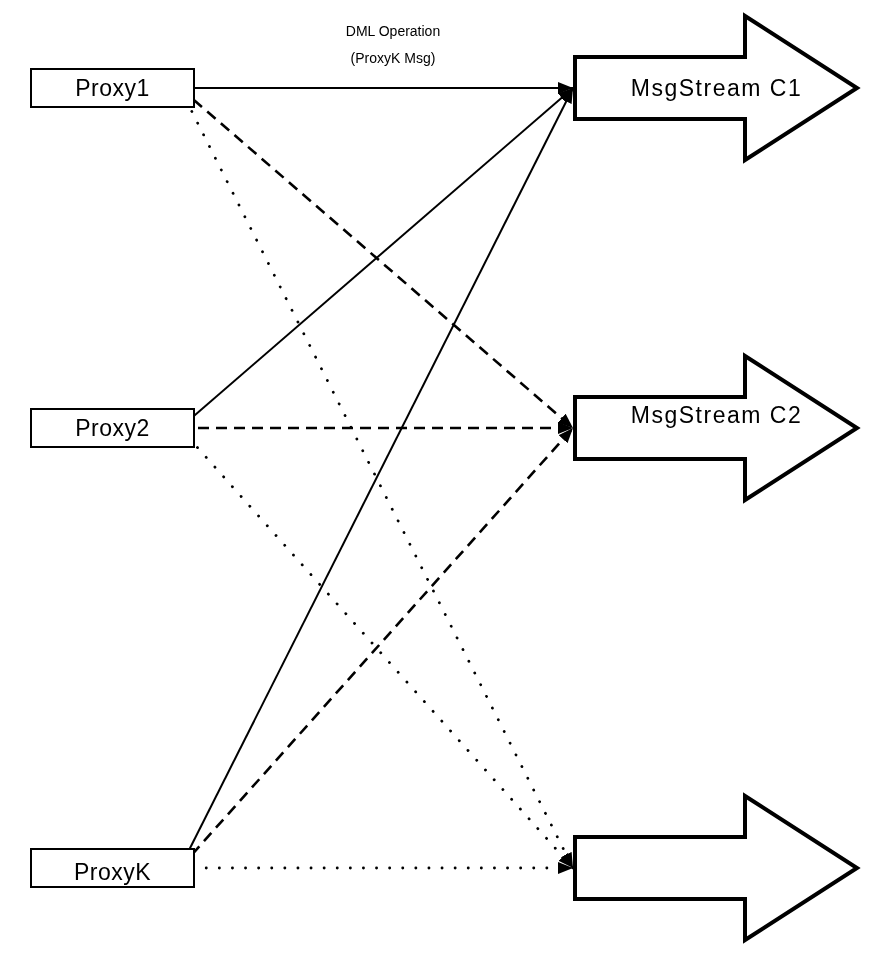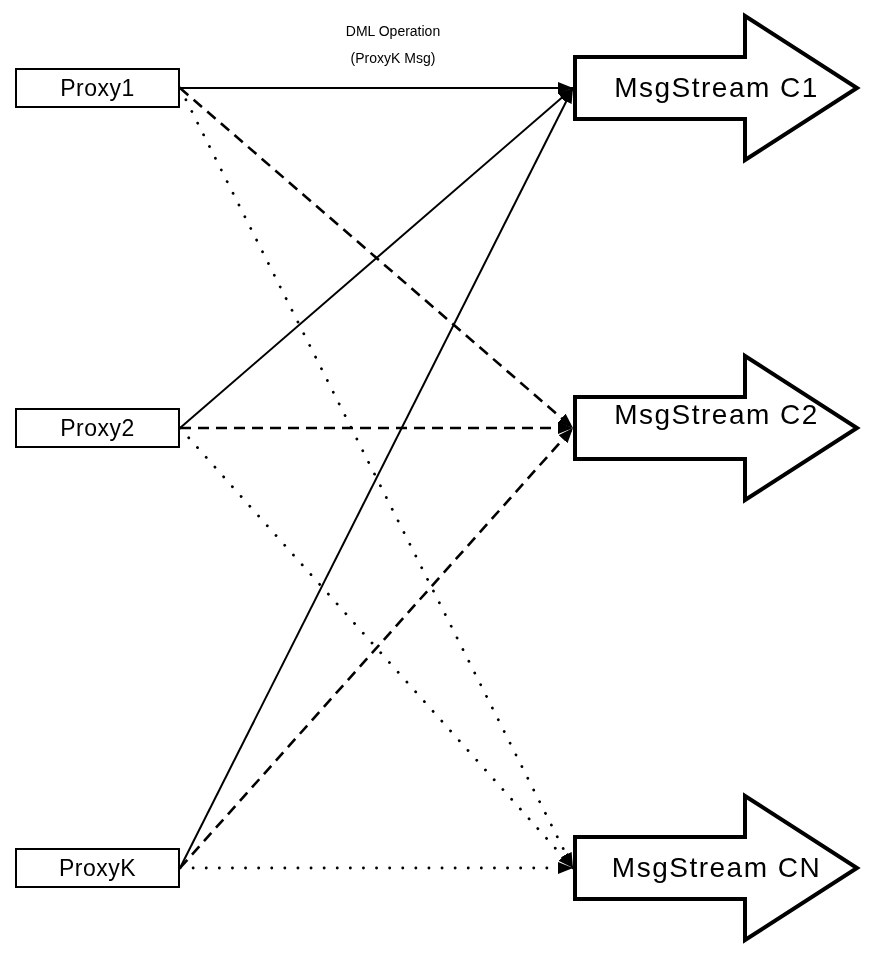--- a/index.html
+++ b/index.html
@@ -16,45 +16,45 @@
     color: #000000;
     overflow: hidden;
   }
   .layer {
     position: absolute;
     left: 0;
     top: 0;
   }
   .proxy-box {
     position: absolute;
-    left: 15px;
+    left: 30px;
     width: 165px;
     height: 40px;
     box-sizing: border-box;
     border: 2.5px solid #000000;
     background: #ffffff;
     display: flex;
     align-items: center;
     justify-content: center;
     font-size: 23px;
     letter-spacing: 0.5px;
     white-space: nowrap;
   }
   .proxy-1 { top: 68px; }
   .proxy-2 { top: 408px; text-align: center; }
-  .proxy-k { top: 848px; }
+  .proxy-k { top: 848px; align-items: flex-end; }
 
   .stream-label {
     position: absolute;
     left: 575px;
     width: 283px;
     height: 30px;
     line-height: 30px;
     text-align: center;
-    font-size: 28px;
+    font-size: 23px;
     letter-spacing: 1.5px;
     white-space: nowrap;
   }
   .stream-1 { top: 73px; }
   .stream-2 { top: 400px; }
   .stream-n { top: 853px; }
 
   .annotation {
     position: absolute;
     left: 263px;
@@ -111,15 +111,14 @@
   </div>
   <div class="proxy-box proxy-2">
     <span>Proxy2</span>
   </div>
   <div class="proxy-box proxy-k">
     <span>ProxyK</span>
   </div>
 
   <div class="stream-label stream-1">MsgStream C1</div>
   <div class="stream-label stream-2">MsgStream C2</div>
-  <div class="stream-label stream-n">MsgStream CN</div>
 
 </div>
 
 </body></html>

